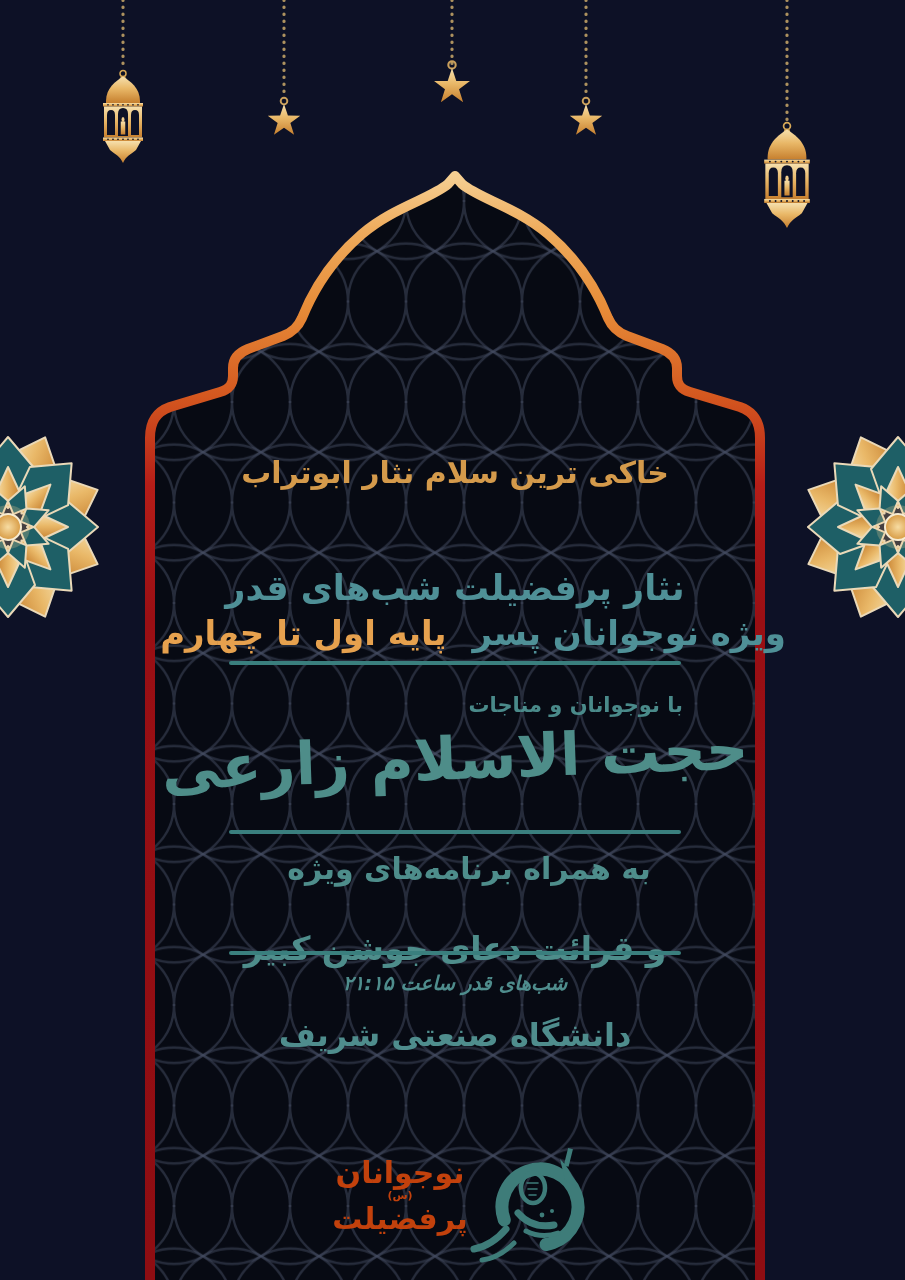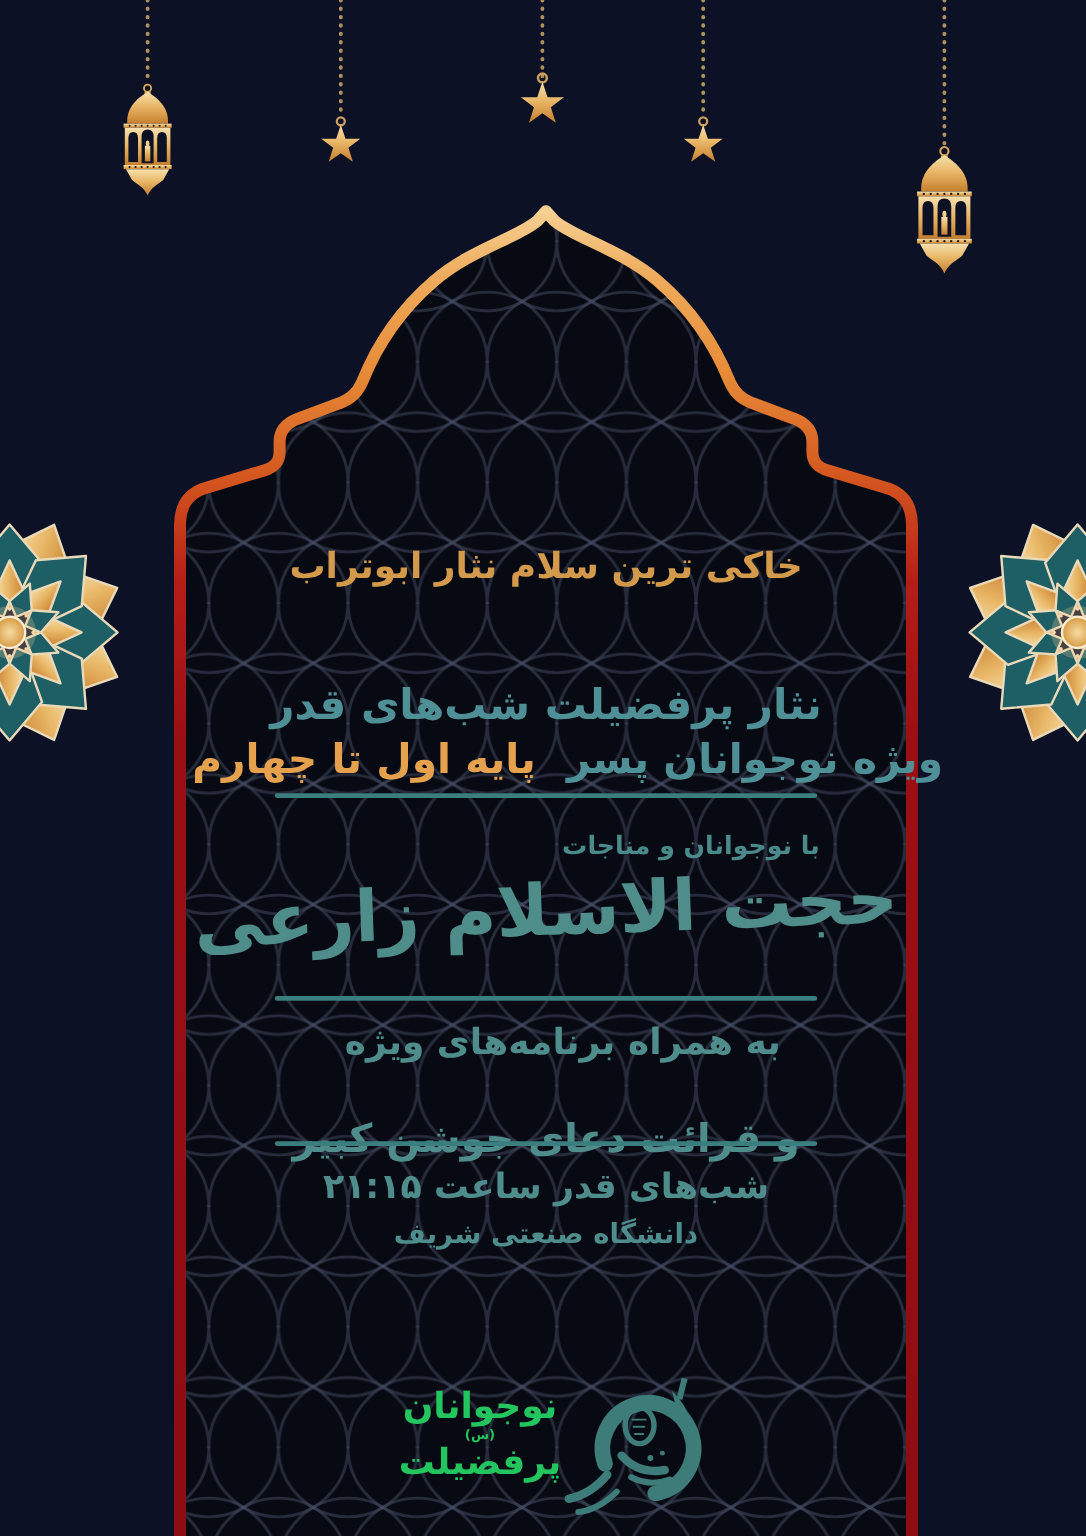--- a/index.html
+++ b/index.html
@@ -9,26 +9,26 @@
   .txt{position:absolute;direction:rtl;text-align:center;font-weight:bold;
        font-family:"DejaVu Sans",sans-serif;white-space:nowrap;}
   #title   {left:95px;width:720px;top:455px;font-size:30px;color:#d49a4b;letter-spacing:1px;}
   #subtitle{left:115px;width:680px;top:568px;font-size:35px;color:#4f9097;}
   #audience{left:113px;width:720px;top:613px;font-size:34px;color:#4f9097;}
   #audience .gold{color:#e6a14e;margin-right:14px;}
   #with-label{right:222px;top:693px;font-size:21px;color:#4a8a8a;font-weight:bold;}
   #speaker {left:95px;width:720px;top:724px;font-size:59px;color:#4e8d89;transform:rotate(-2deg);}
   #prog1   {left:129px;width:680px;top:851px;font-size:30px;color:#4e8d8b;}
   #prog2   {left:115px;width:680px;top:897px;font-size:33px;color:#4e8d8b;margin-top:32px;}
-  #sched   {left:115px;width:680px;top:971px;font-size:29px;color:#4f8d8d;}
-  #venue   {left:115px;width:680px;top:1016px;font-size:23px;color:#4f8d8d;}
+  #sched   {left:115px;width:680px;top:971px;font-size:20px;color:#4f8d8d;font-style:italic;}
+  #venue   {left:115px;width:680px;top:1016px;font-size:32px;color:#4f8d8d;}
   .divider{position:absolute;left:229px;width:452px;height:4px;background:#3a7f7e;border-radius:2px;}
   #div1{top:661px;} #div2{top:830px;} #div3{top:951px;}
   #logo-text{position:absolute;right:435px;width:140px;top:1156px;direction:rtl;
-             color:#22c55e;text-align:center;font-weight:bold;}
+             color:#c2410c;text-align:center;font-weight:bold;}
   #logo-text .l{font-size:30px;letter-spacing:2px;line-height:1.1;}
   #logo-text .hon{font-size:11px;letter-spacing:1px;line-height:1;margin:1px 0;}
 </style>
 </head>
 <body>
 
 <div class="poster">
 
   <svg class="layer" width="905" height="1280" viewBox="0 0 905 1280">
     <defs>

